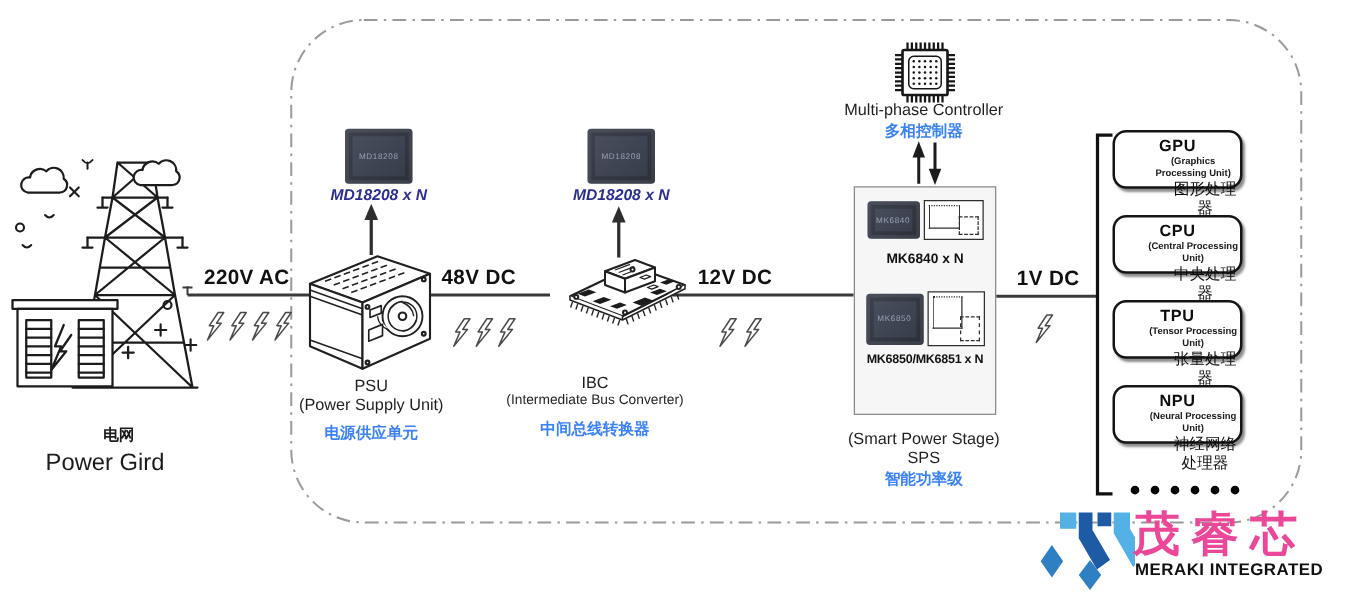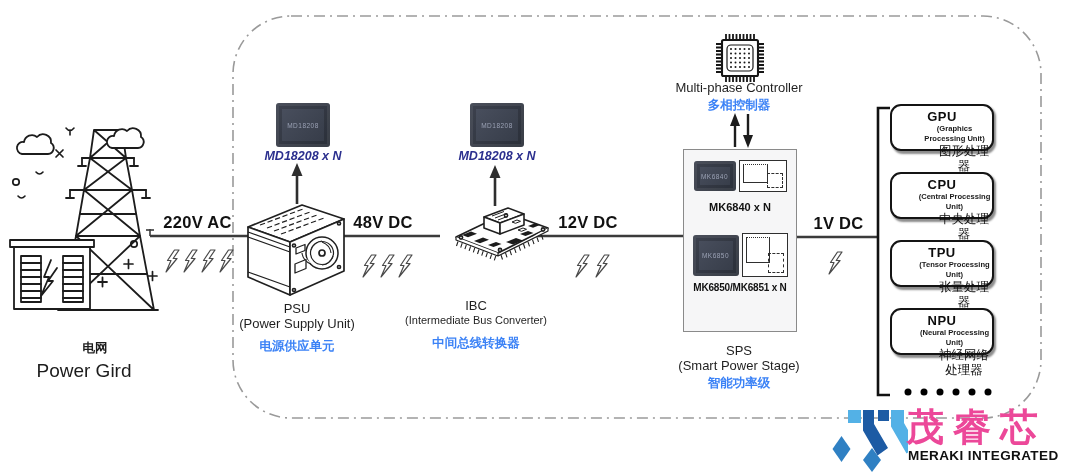--- a/index.html
+++ b/index.html
@@ -277,22 +277,22 @@
     <div class="sps-chip-label" style="margin-top:9px;font-size:11px;">MK6840 x N</div>
     <div class="chip-row" style="margin-top:20px;">
       <div class="chip-photo" style="width:46px;height:41px;">
         <span class="chip-mark">MK6850</span>
       </div>
       <div class="pkg-outline" style="width:44px;height:42px;"></div>
     </div>
     <div class="sps-chip-label" style="margin-top:5px;font-size:10px;letter-spacing:-0.2px;">MK6850/MK6851 x N</div>
   </div>
   <div class="txt" style="left:666px;top:343px;width:146px;">
+    <div class="compname">(Smart Power Stage)</div>
     <div class="compname">SPS</div>
-    <div class="compname">(Smart Power Stage)</div>
     <div class="compzh" style="margin-top:2px;">智能功率级</div>
   </div>
 
   <div class="load-box" style="top:104px;">
     <div class="load-abbr">GPU</div>
     <div class="load-full">(Graphics Processing Unit)</div>
     <div class="load-zh">图形处理器</div>
   </div>
   <div class="load-box" style="top:240px;">
     <div class="load-abbr">TPU</div>

